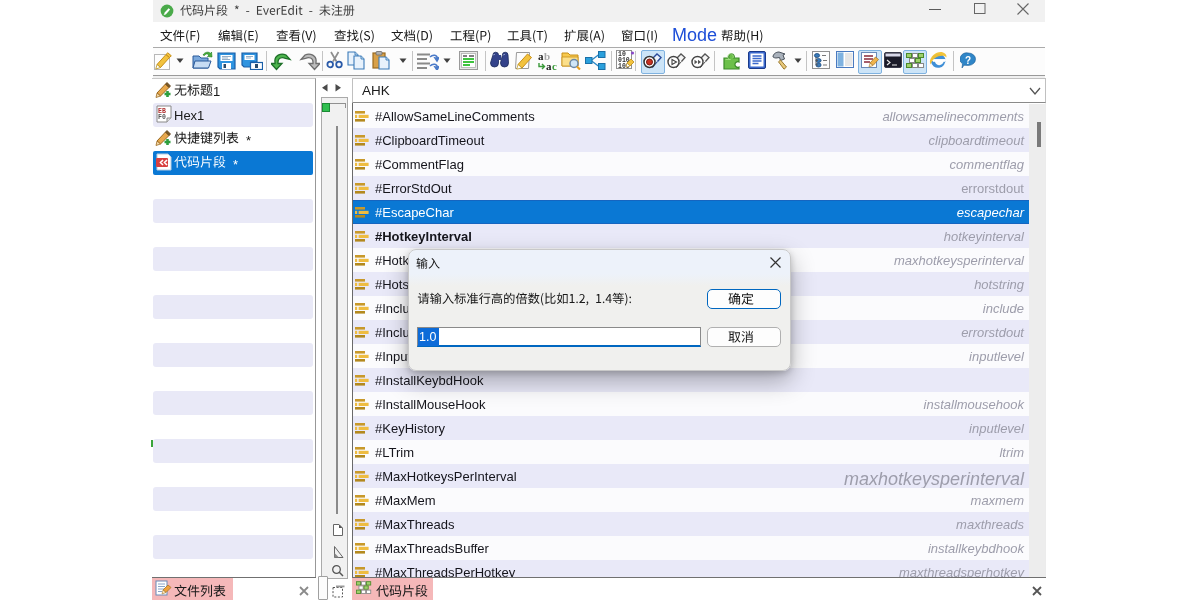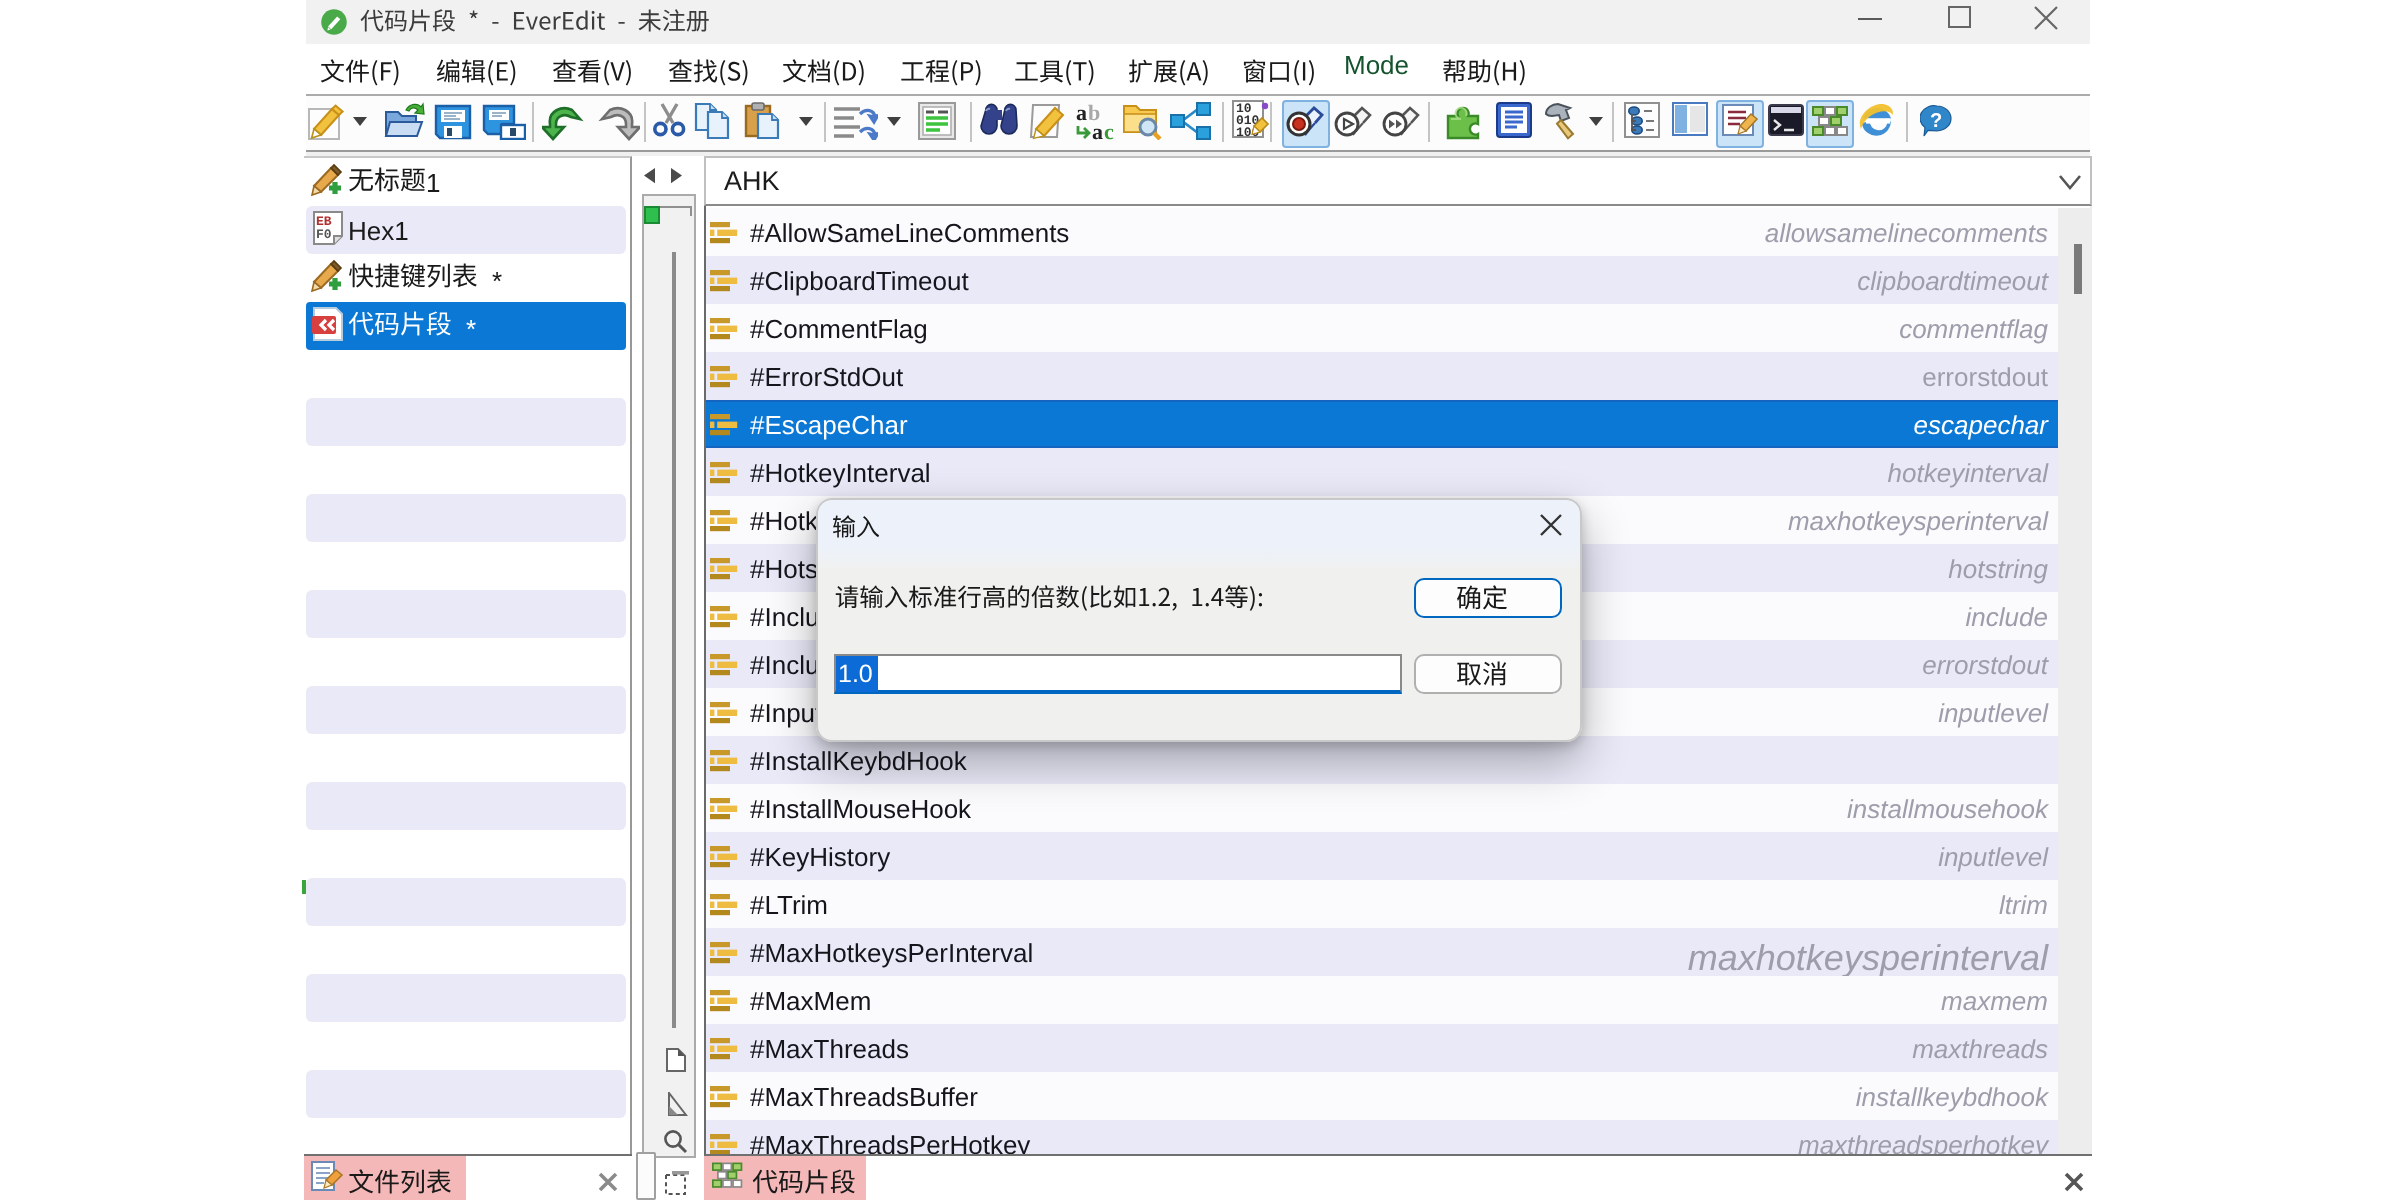--- a/index.html
+++ b/index.html
@@ -202,21 +202,21 @@
   </svg>
 <svg style="position:absolute;left:621px;top:28.8px;" width="37.1" height="14.4" viewBox="0 0 2969 1150">
     <g fill="#1a1a1a" transform="translate(0 900)">
       <use href="#q7a97" x="0"></use>
       <use href="#q53e3" x="1000"></use>
       <use href="#q28" x="2000"></use>
       <use href="#q49" x="2338"></use>
       <use href="#q29" x="2631"></use>
     </g>
   </svg>
-<span class="abs" style="left:672px;top:25px;font-size:13px;color:#14532d;">Mode</span>
+<span class="abs" style="left:672px;top:25px;font-size:18px;color:#1d4ed8;">Mode</span>
 <svg style="position:absolute;left:721px;top:28.8px;" width="42.5" height="14.4" viewBox="0 0 3404 1150">
     <g fill="#1a1a1a" transform="translate(0 900)">
       <use href="#q5e2e" x="0"></use>
       <use href="#q52a9" x="1000"></use>
       <use href="#q28" x="2000"></use>
       <use href="#q48" x="2338"></use>
       <use href="#q29" x="3066"></use>
     </g>
   </svg>
 <div class="abs" style="left:903px;top:50px;width:24px;height:24px;background:#cce4f7;border:1px solid #7fb2e0;border-radius:2px;"></div>
@@ -582,21 +582,21 @@
   </svg>
 <span class="abs" style="left:375px;top:205px;font-size:13px;color:#ffffff;">#EscapeChar</span>
 <span class="abs" style="right:176px;top:205px;font-size:13px;color:#ffffff;font-style:italic;">escapechar</span>
 <div class="abs" style="left:353px;top:224px;width:676px;height:24px;background:#e9e9f8;"></div>
 <svg class="abs" style="left:355px;top:231px" width="14" height="11" viewBox="0 0 14 11">
 <rect x="0" y="0" width="10" height="2.6" fill="#c8992a"></rect>
 <rect x="0" y="3.8" width="2.2" height="3.2" fill="#eebc41"></rect>
 <rect x="3.6" y="3.8" width="10" height="3.2" fill="#eebc41"></rect>
 <rect x="0" y="8" width="10" height="2.6" fill="#b3891e"></rect>
   </svg>
-<span class="abs" style="left:375px;top:229px;font-size:13px;color:#15151c;">#HotkeyInterval</span>
+<span class="abs" style="left:375px;top:229px;font-size:13px;color:#15151c;font-weight:bold;">#HotkeyInterval</span>
 <span class="abs" style="right:176px;top:229px;font-size:13px;color:#9d9dab;font-style:italic;">hotkeyinterval</span>
 <div class="abs" style="left:353px;top:248px;width:676px;height:24px;background:#fbfbfd;"></div>
 <svg class="abs" style="left:355px;top:255px" width="14" height="11" viewBox="0 0 14 11">
 <rect x="0" y="0" width="10" height="2.6" fill="#c8992a"></rect>
 <rect x="0" y="3.8" width="2.2" height="3.2" fill="#eebc41"></rect>
 <rect x="3.6" y="3.8" width="10" height="3.2" fill="#eebc41"></rect>
 <rect x="0" y="8" width="10" height="2.6" fill="#b3891e"></rect>
   </svg>
 <span class="abs" style="left:375px;top:253px;font-size:13px;color:#15151c;">#HotkeyModifierTimeout</span>
 <span class="abs" style="right:176px;top:253px;font-size:13px;color:#9d9dab;font-style:italic;">maxhotkeysperinterval</span>

